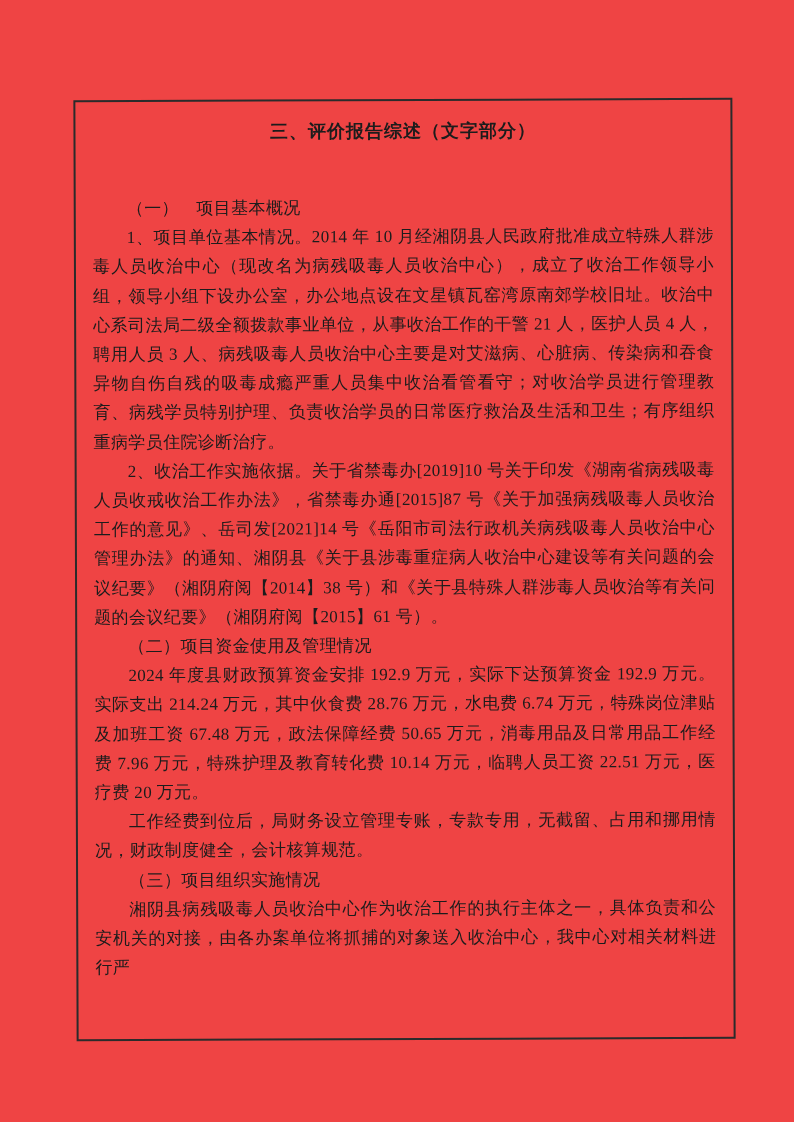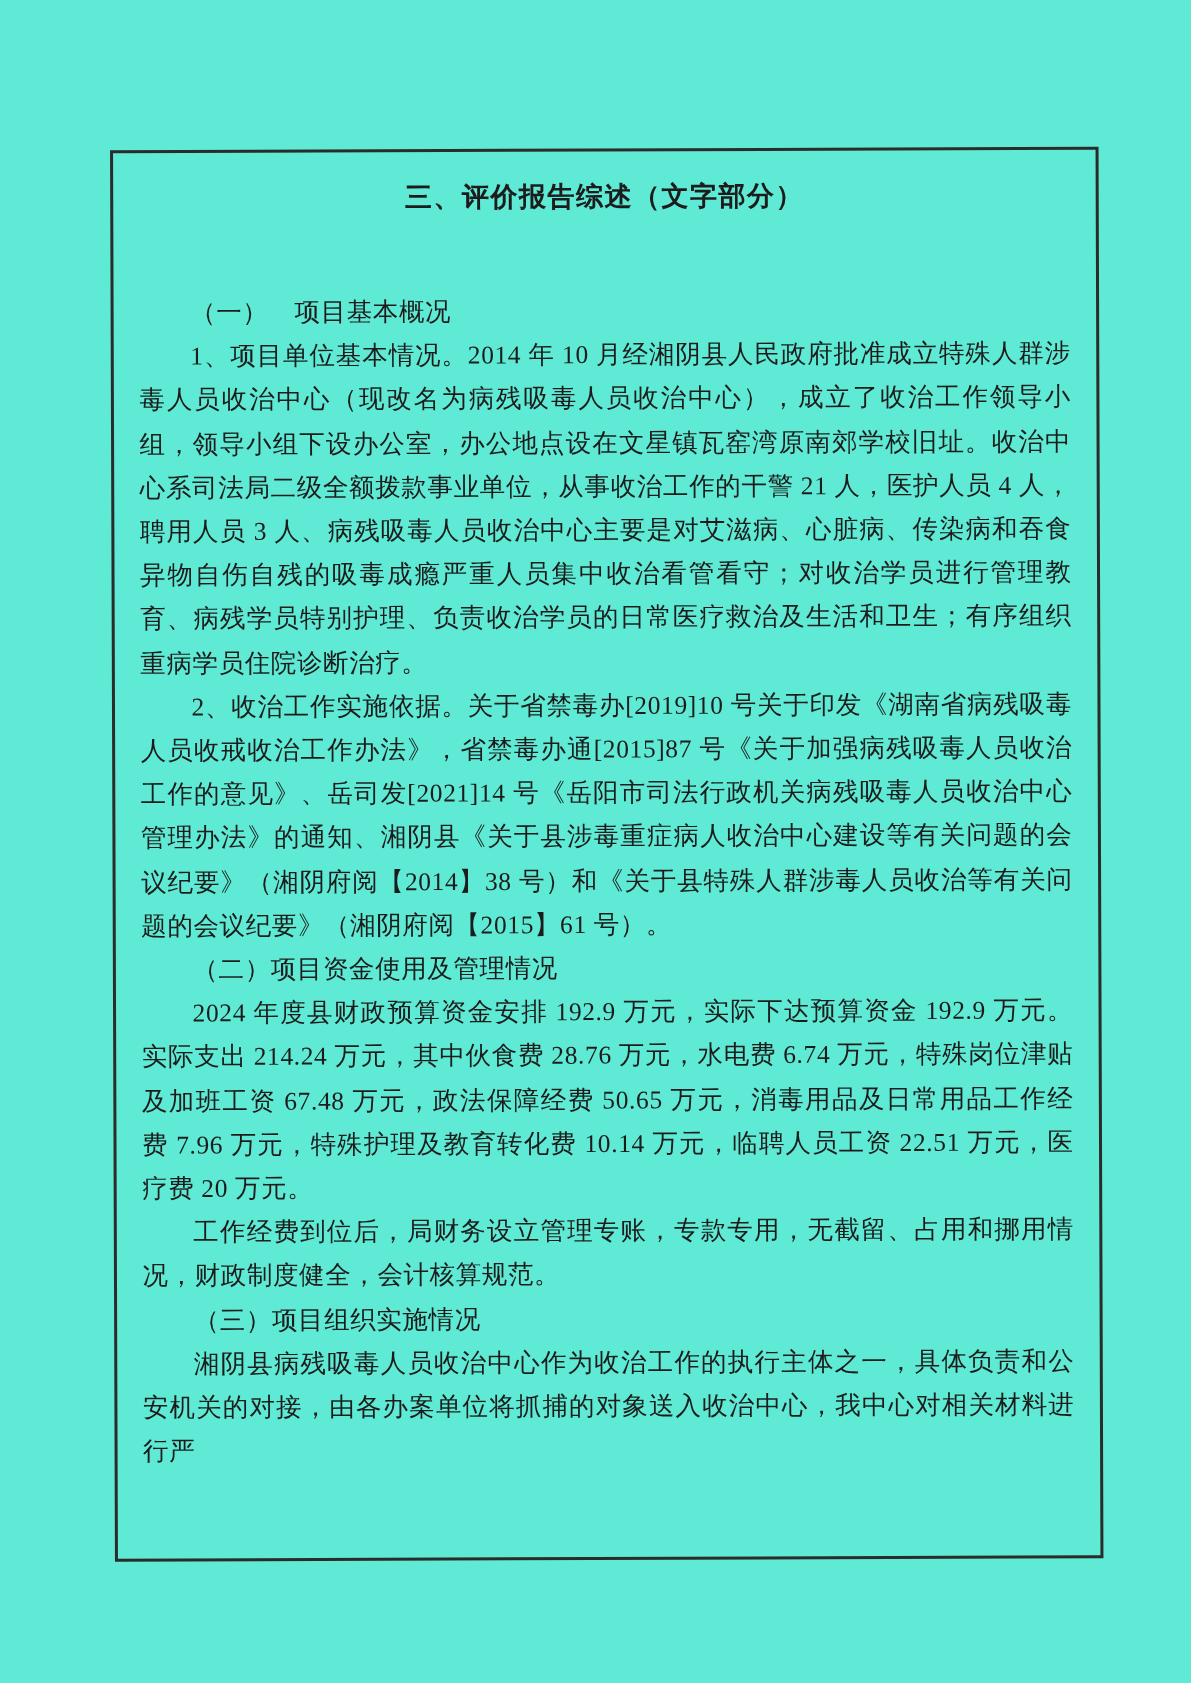--- a/index.html
+++ b/index.html
@@ -4,21 +4,21 @@
 <style>
   html, body {
     margin: 0;
     padding: 0;
     background: #ffffff;
   }
   .sheet {
     position: relative;
     width: 794px;
     height: 1122px;
-    background: #5eead4;
+    background: #ef4444;
     overflow: hidden;
     font-family: "Liberation Serif", "DejaVu Serif", serif;
     color: #1c1c1c;
   }
   .frame {
     position: absolute;
     left: 75px;
     top: 99px;
     width: 659px;
     height: 941px;

